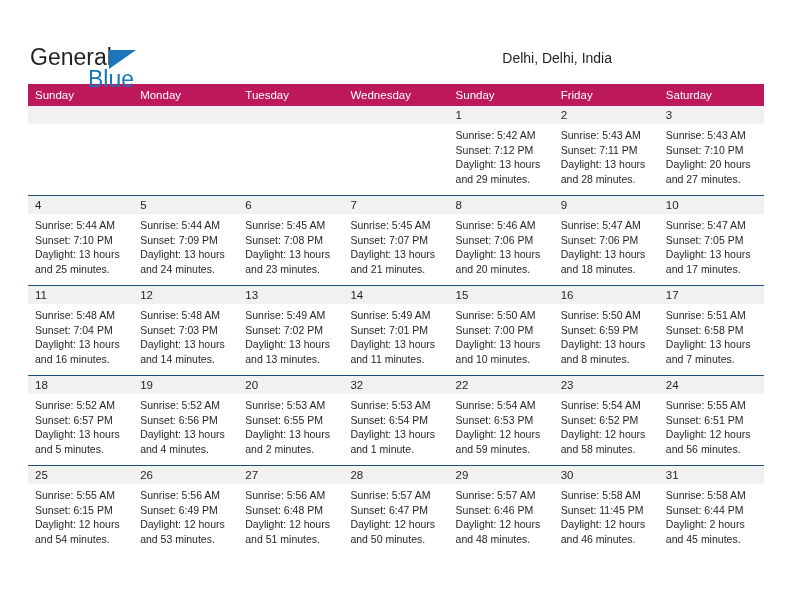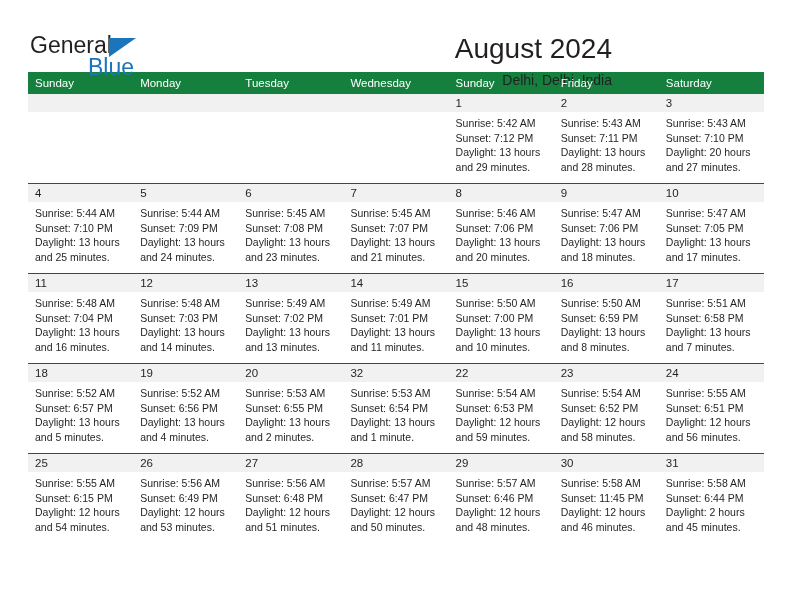--- a/index.html
+++ b/index.html
@@ -12,21 +12,21 @@
     height: 612px;
     font-family: "Liberation Sans", sans-serif;
     color: #231f20;
     overflow: hidden;
   }
   .page {
     width: 642px;
     height: 612px;
     position: relative;
     box-sizing: border-box;
-    padding: 0 28px;
+    padding: 12px 28px;
   }
 
   
   .topbar {
     display: flex;
     align-items: flex-start;
     justify-content: space-between;
     padding-top: 32px;
     height: 72px;
     box-sizing: border-box;
@@ -81,21 +81,21 @@
     white-space: nowrap;
   }
 
   
   .calendar {
     width: 736px;
     border-collapse: collapse;
     table-layout: fixed;
   }
   .calendar th {
-    background: #15803d;
+    background: #be185d;
     color: #ffffff;
     font-size: 11.5px;
     font-weight: normal;
     text-align: left;
     padding: 5px 0 5px 7px;
     height: 21px;
     box-sizing: border-box;
     border: none;
     margin-top: 41px;
   }
@@ -141,21 +141,20 @@
 
 <div class="page">
 
   <div class="topbar">
     <div class="brand">
       <span class="brand-general">General</span>
       <span class="brand-tri"></span>
       <span class="brand-blue">Blue</span>
     </div>
     <div class="title-wrap">
-      <div class="month-title">August 2024</div>
       <div class="location">Delhi, Delhi, India</div>
     </div>
   </div>
 
   <table class="calendar">
     <thead>
       <tr>
         <th>Sunday</th>
         <th>Monday</th>
         <th>Tuesday</th>

